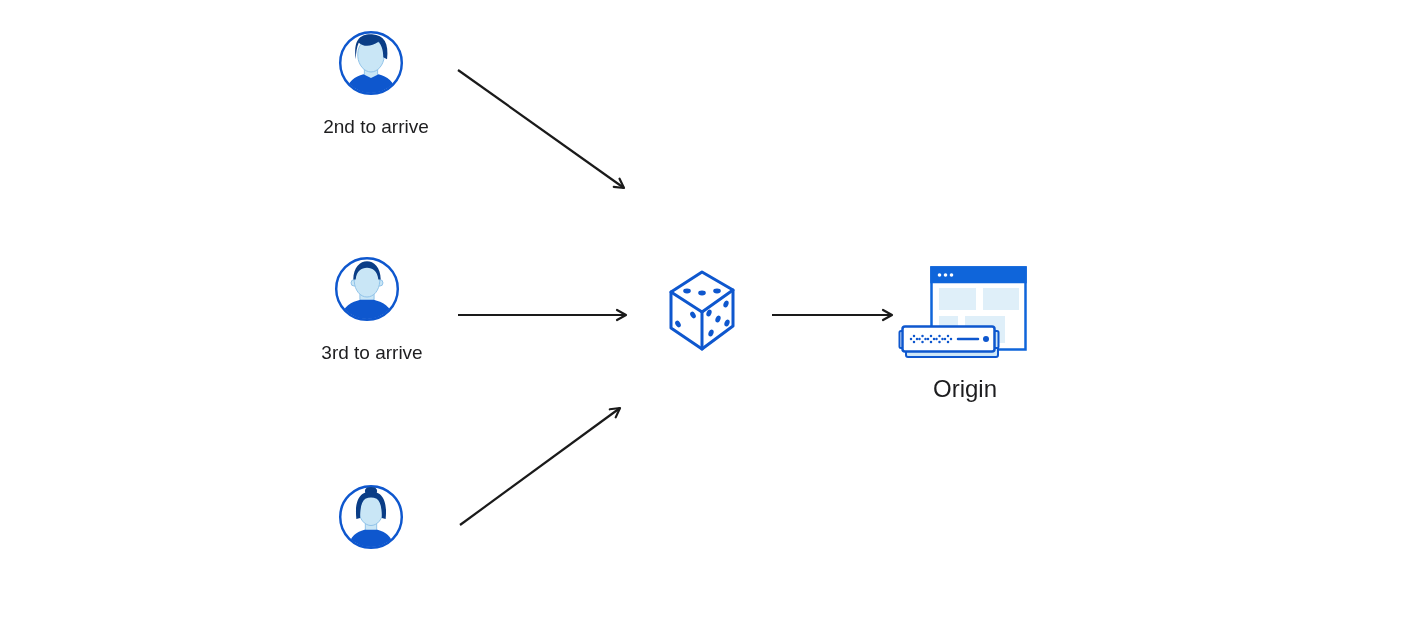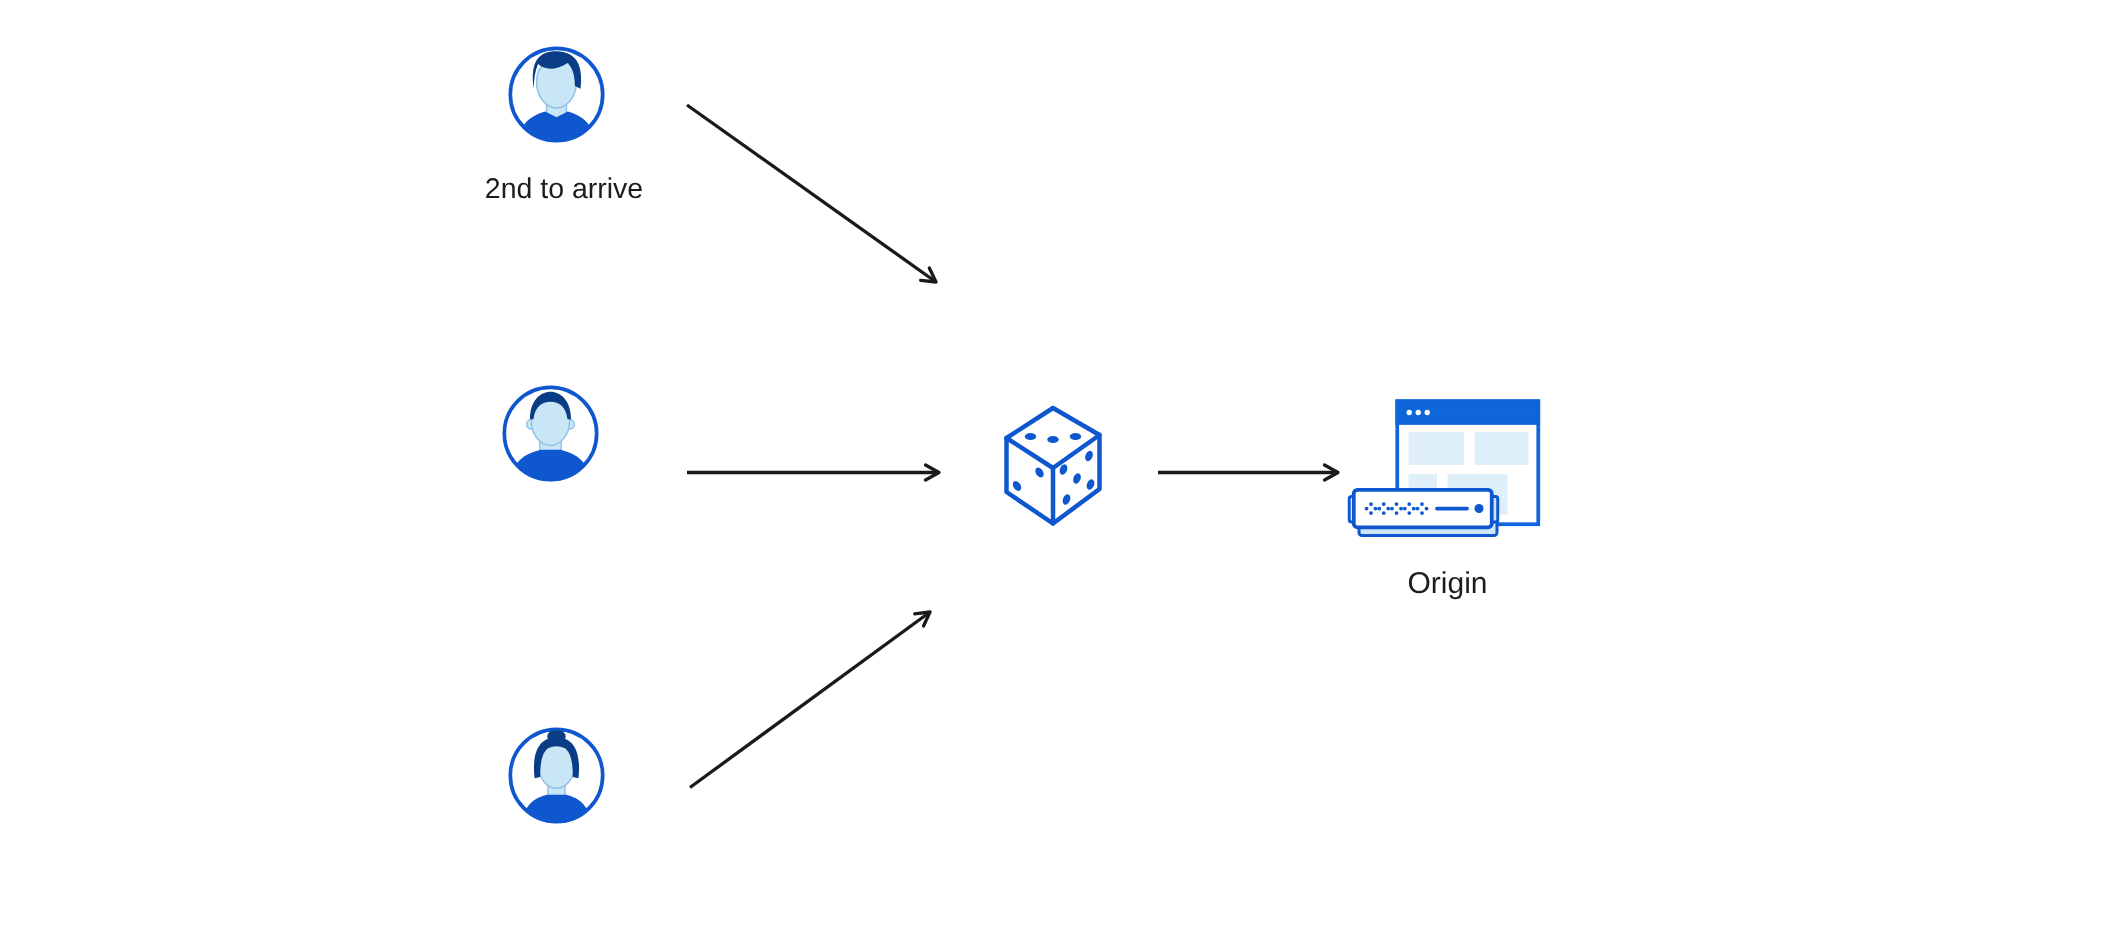--- a/index.html
+++ b/index.html
@@ -80,20 +80,21 @@
       <g clip-path="url(#clipB)">
         <rect x="28.5" y="36" width="15" height="20" rx="4" class="ff sf" stroke-width="1"></rect>
         <path d="M7,72 C8.5,55 19,50 29,47.5 L43,47.5 C53,50 63.5,55 65,72 Z" class="fp"></path>
         <circle cx="22.5" cy="29.5" r="3.4" class="ff sf" stroke-width="1"></circle>
         <circle cx="49.5" cy="29.5" r="3.4" class="ff sf" stroke-width="1"></circle>
         <path d="M36,11.5 C46,11.5 50,19 49.5,28 C49,37.5 43,44.5 36,44.5 C29,44.5 23,37.5 22.5,28 C22,19 26,11.5 36,11.5 Z" class="ff sf" stroke-width="1"></path>
         <path d="M21.5,26 C21.5,12.5 29,6.5 36,6.5 C43,6.5 50.5,12.5 50.5,26 L48,26 C47,17 42,13.5 36,13.5 C30,13.5 25,17 24,26 Z" class="fh"></path>
       </g>
     </svg>
   </div>
+  <div class="node-label" style="left:282px;top:342px;">3rd to arrive</div>
 
   <div class="node" style="left:337px;top:483px;">
     <svg width="68" height="68" viewBox="0 0 72 72">
       <defs>
           <clipPath id="clipC">
             <circle cx="36" cy="36" r="31.8"></circle>
           </clipPath>
         </defs>
       <circle cx="36" cy="36" r="32.6" class="fw sp" stroke-width="2.6"></circle>
       <g clip-path="url(#clipC)">
@@ -160,15 +161,15 @@
         <use href="#dcl" x="16" y="73"></use>
         <use href="#dcl" x="24.5" y="73"></use>
         <use href="#dcl" x="33" y="73"></use>
         <use href="#dcl" x="41.5" y="73"></use>
         <use href="#dcl" x="50" y="73"></use>
       </g>
       <line x1="60" y1="73" x2="80" y2="73" class="sp" stroke-width="2.5" stroke-linecap="round"></line>
       <circle cx="88" cy="73" r="3" class="fp"></circle>
     </svg>
   </div>
-  <div class="node-label" style="left:875px;top:378px;font-size:20px;">Origin</div>
+  <div class="node-label" style="left:875px;top:378px;font-size:24px;">Origin</div>
 
 </div>
 
 </body></html>

